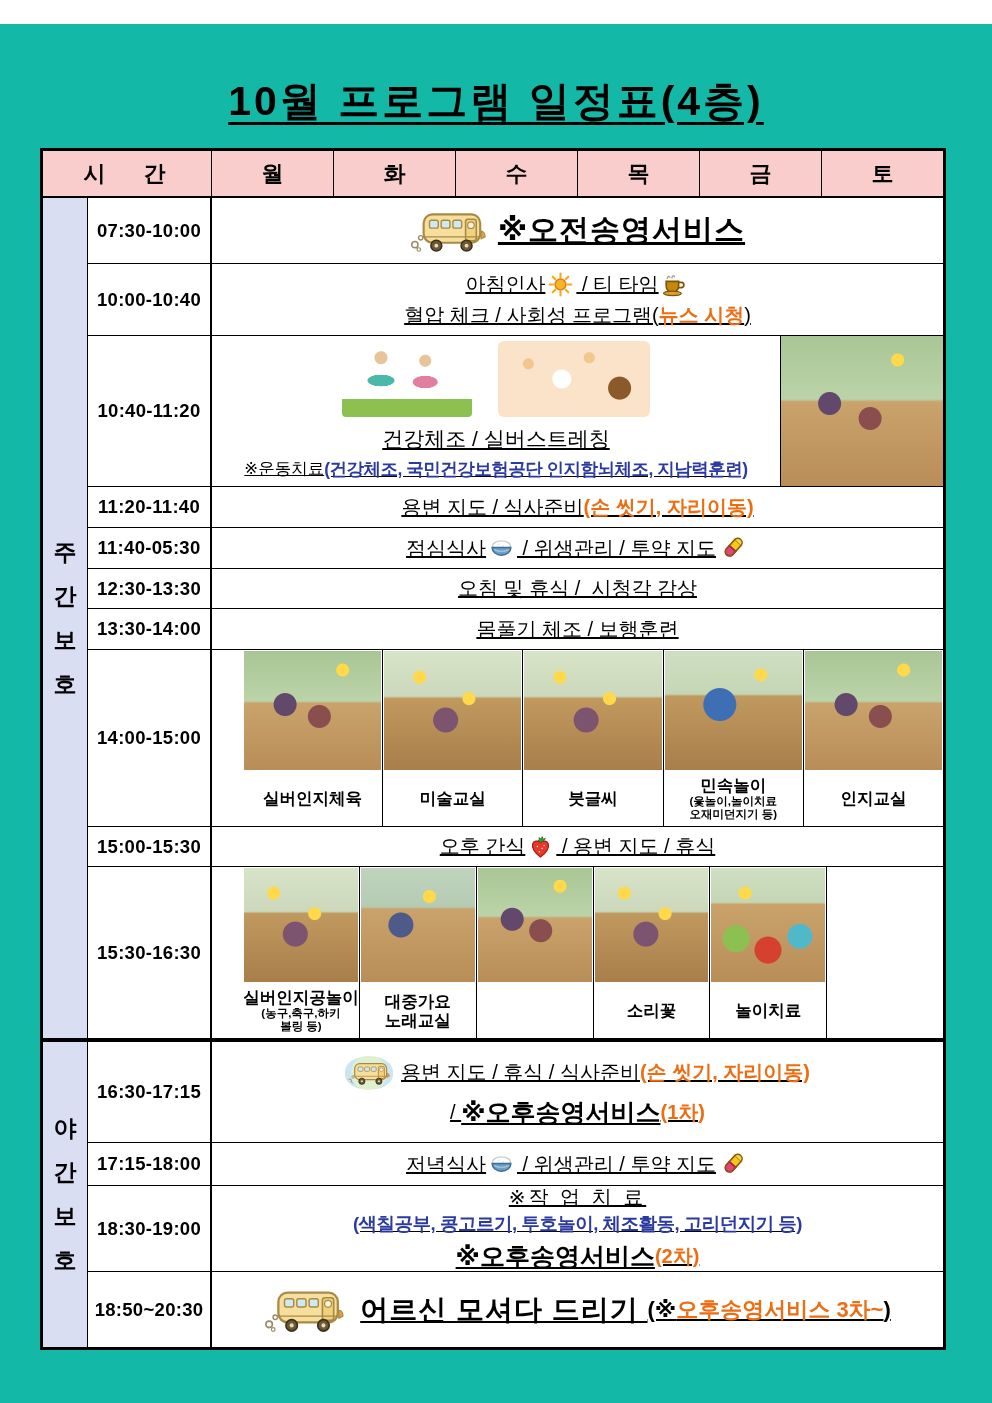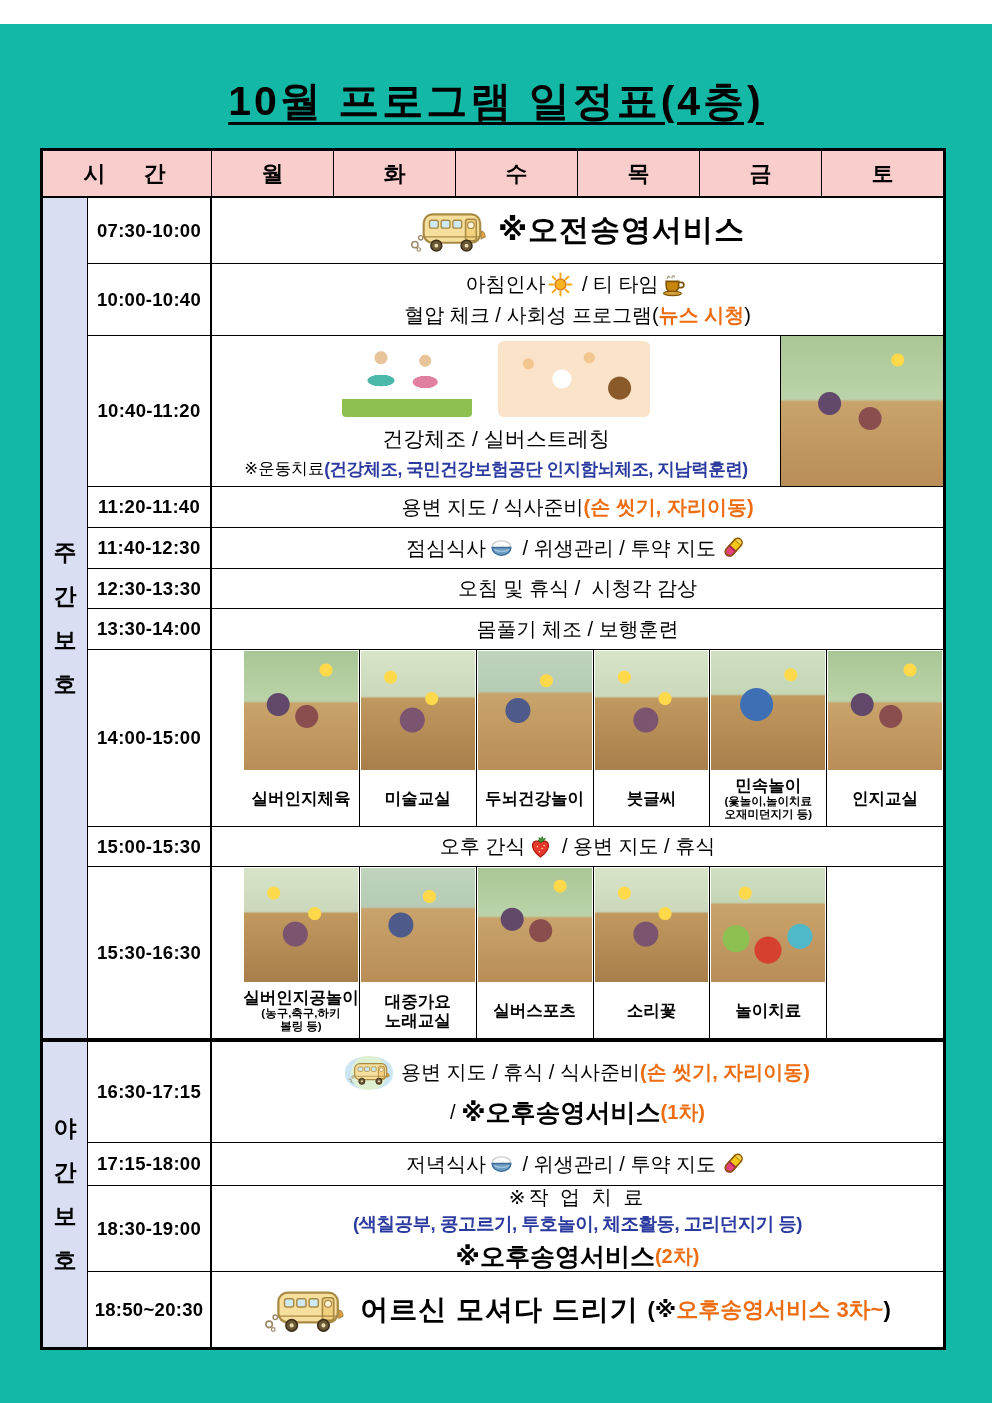--- a/index.html
+++ b/index.html
@@ -47,21 +47,21 @@
   .rows { flex: 1; display: flex; flex-direction: column; }
   .row { display: flex; border-bottom: 1.5px solid #000; }
   .rows .row:last-child { border-bottom: none; }
   .time {
     width: 124px; border-right: 2px solid #000;
     display: flex; align-items: center; justify-content: center;
     font-weight: bold; font-size: 18.5px; letter-spacing: .3px;
     flex-shrink: 0;
   }
   .cell { flex: 1; display: flex; flex-direction: column; align-items: center; justify-content: center; min-width:0; }
-  .line { display: flex; align-items: center; justify-content: center; white-space: pre; }
+  .line { display: flex; align-items: center; justify-content: center; white-space: pre; text-decoration: underline; }
   
   .t   { font-size: 20px; }
   .t-sm{ font-size: 16.5px; }
   .t-or{ color: #ED6D12; font-weight: bold; }
   .t-bl{ color: #2B3A9E; font-weight: bold; font-size: 17.5px; letter-spacing:-0.5px; }
   .t-hero { font-size: 30px; font-weight: 800; letter-spacing: 1px; }
   .t-big  { font-size: 25px; font-weight: 800; }
   .t-med  { font-size: 21px; }
   .gap6 { margin-top: 6px; }
   .gap4 { margin-top: 4px; }
@@ -278,21 +278,21 @@
           <div class="time">11:20-11:40</div>
           <div class="cell">
             <div class="line">
               <span class="t">용변 지도 / 식사준비</span>
               <span class="t t-or">(손 씻기, 자리이동)</span>
             </div>
           </div>
         </div>
 
         <div class="row h41">
-          <div class="time">11:40-12:30</div>
+          <div class="time">11:40-05:30</div>
           <div class="cell">
             <div class="line">
               <span class="t">점심식사</span>
               <svg class="ic ic-rice">
                   <use href="#sym-rice"></use>
                 </svg>
               <span class="t"> / 위생관리 / 투약 지도</span>
               <svg class="ic ic-pill">
                   <use href="#sym-pill"></use>
                 </svg>
@@ -323,26 +323,20 @@
                   <span>실버인지체육</span>
                 </div>
             </div>
             <div class="pcell">
               <div class="pimg pv2"></div>
               <div class="plabel">
                   <span>미술교실</span>
                 </div>
             </div>
             <div class="pcell">
-              <div class="pimg pv3"></div>
-              <div class="plabel">
-                  <span>두뇌건강놀이</span>
-                </div>
-            </div>
-            <div class="pcell">
               <div class="pimg pv2"></div>
               <div class="plabel">
                   <span>붓글씨</span>
                 </div>
             </div>
             <div class="pcell">
               <div class="pimg pv4"></div>
               <div class="plabel">
                 <span>민속놀이</span>
                 <span class="sub">(윷놀이,놀이치료</span>
@@ -384,23 +378,20 @@
             </div>
             <div class="pcell">
               <div class="pimg tall pv3"></div>
               <div class="plabel">
                 <span>대중가요</span>
                 <span>노래교실</span>
               </div>
             </div>
             <div class="pcell">
               <div class="pimg tall pv1"></div>
-              <div class="plabel">
-                  <span>실버스포츠</span>
-                </div>
             </div>
             <div class="pcell">
               <div class="pimg tall pv2"></div>
               <div class="plabel">
                   <span>소리꽃</span>
                 </div>
             </div>
             <div class="pcell">
               <div class="pimg tall pv-buckets"></div>
               <div class="plabel">

